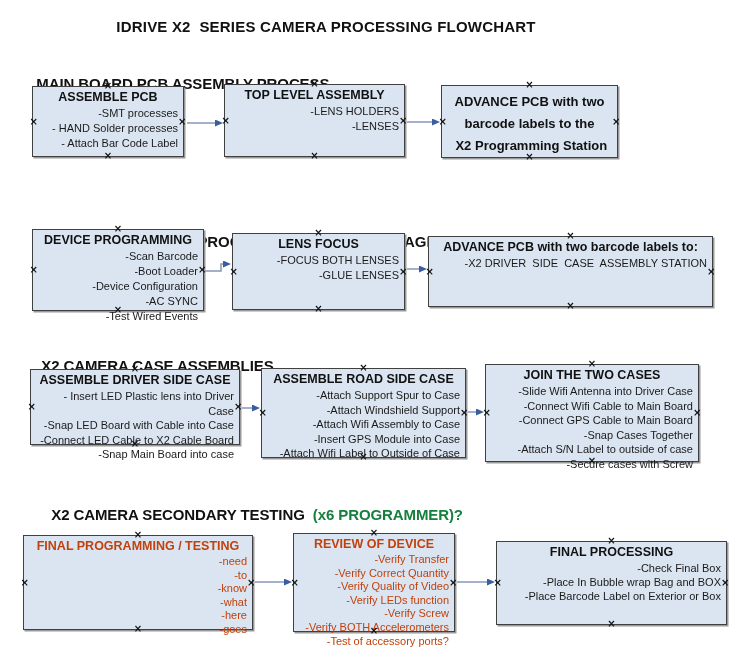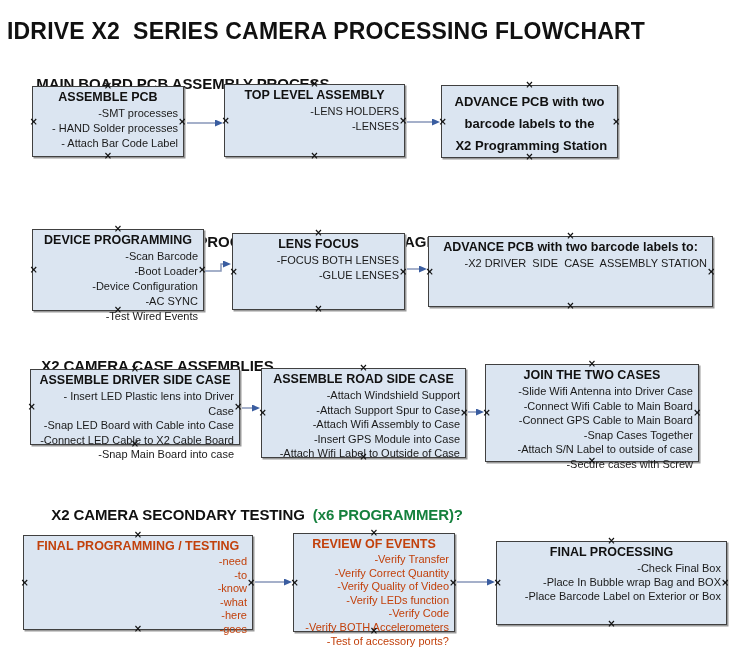--- a/index.html
+++ b/index.html
@@ -2,21 +2,21 @@
 <html><head>
 <meta charset="utf-8">
 <style>
   html,body{margin:0;padding:0;background:#fff;}
   #canvas{
     position:relative;width:747px;height:662px;background:#ffffff;overflow:hidden;
     font-family:"Liberation Sans","DejaVu Sans",sans-serif;color:#111;
   }
   .main-title{
     position:absolute;top:18px;left:0;width:652px;text-align:center;
-    font-size:23px;font-weight:bold;letter-spacing:.2px;white-space:pre;color:#111;
+    font-size:15px;font-weight:bold;letter-spacing:.2px;white-space:pre;color:#111;
   }
   .sec-heading{
     position:absolute;font-size:15px;font-weight:bold;white-space:pre;color:#111;letter-spacing:-.1px;
   }
   .sec-heading .red-part{color:#15803d;}
   .fbox{
     position:absolute;box-sizing:border-box;background:#dbe5f1;
     border:1.5px solid #404040;box-shadow:1.5px 1.5px 0 #999;
     padding:3px 5px 2px 5px;
   }
@@ -132,22 +132,22 @@
     <div class="bitem">-Connect LED Cable to X2 Cable Board</div>
     <div class="bitem">-Snap Main Board into case</div>
   </div>
 
   <div class="fbox lh145" style="left:261px;top:368px;width:205px;height:90px;">
     <span class="anchor a-top">×</span>
     <span class="anchor a-bottom">×</span>
     <span class="anchor a-left">×</span>
     <span class="anchor a-right">×</span>
     <div class="btitle">ASSEMBLE ROAD SIDE CASE</div>
+    <div class="bitem">-Attach Support Spur to Case</div>
     <div class="bitem">-Attach Windshield Support</div>
-    <div class="bitem">-Attach Support Spur to Case</div>
     <div class="bitem">-Attach Wifi Assembly to Case</div>
     <div class="bitem">-Insert GPS Module into Case</div>
     <div class="bitem">-Attach Wifi Label to Outside of Case</div>
   </div>
 
   <div class="fbox lh145" style="left:485px;top:364px;width:214px;height:98px;">
     <span class="anchor a-top">×</span>
     <span class="anchor a-bottom">×</span>
     <span class="anchor a-left">×</span>
     <span class="anchor a-right">×</span>
@@ -172,26 +172,26 @@
     <div class="bitem">-what</div>
     <div class="bitem">-here</div>
     <div class="bitem">-goes</div>
   </div>
 
   <div class="fbox redbox lh135" style="left:293px;top:533px;width:162px;height:99px;">
     <span class="anchor a-top">×</span>
     <span class="anchor a-bottom">×</span>
     <span class="anchor a-left">×</span>
     <span class="anchor a-right">×</span>
-    <div class="btitle">REVIEW OF EVENTS</div>
+    <div class="btitle">REVIEW OF DEVICE</div>
     <div class="bitem">-Verify Transfer</div>
     <div class="bitem">-Verify Correct Quantity</div>
     <div class="bitem">-Verify Quality of Video</div>
     <div class="bitem">-Verify LEDs function</div>
-    <div class="bitem">-Verify Code</div>
+    <div class="bitem">-Verify Screw</div>
     <div class="bitem">-Verify BOTH Accelerometers</div>
     <div class="bitem">-Test of accessory ports?</div>
   </div>
 
   <div class="fbox lh14" style="left:496px;top:541px;width:231px;height:84px;">
     <span class="anchor a-top">×</span>
     <span class="anchor a-bottom">×</span>
     <span class="anchor a-left">×</span>
     <span class="anchor a-right">×</span>
     <div class="btitle">FINAL PROCESSING</div>

